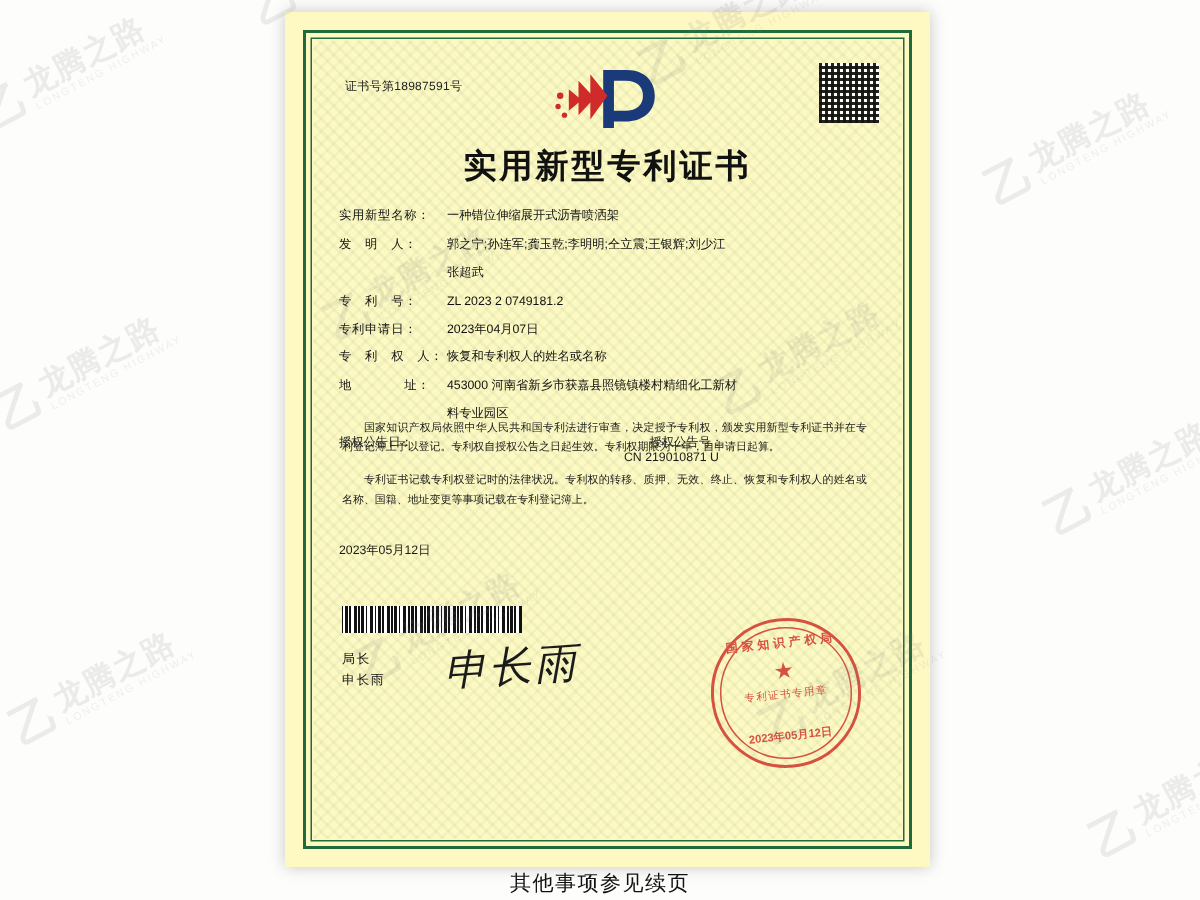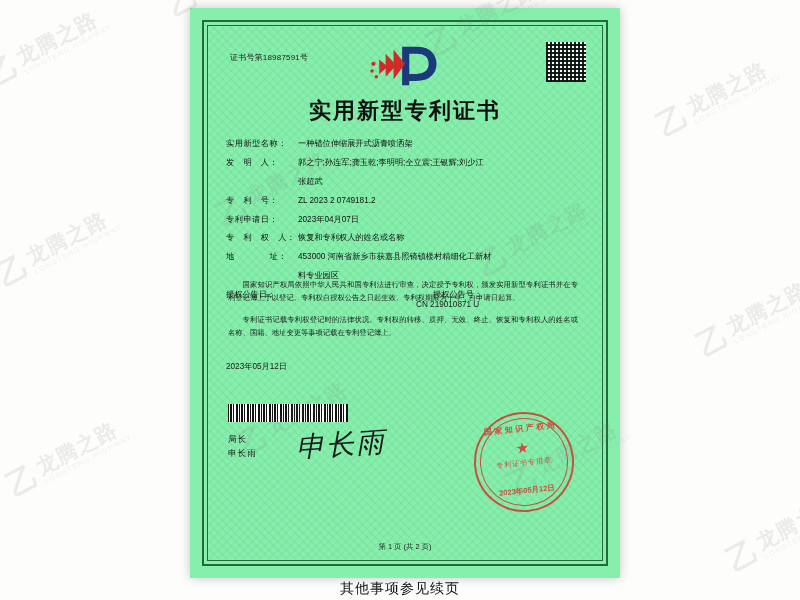--- a/index.html
+++ b/index.html
@@ -61,21 +61,21 @@
     color: #8a8a8a;
     letter-spacing: 1.5px;
   }
   
   .sheet {
     position: absolute;
     left: 190px;
     top: 8px;
     width: 430px;
     height: 570px;
-    background: #86efac;
+    background: #fef9c3;
     box-shadow: 0 0 10px rgba(0,0,0,0.22);
     z-index: 2;
     overflow: hidden;
   }
   .border-outer {
     position: absolute;
     left: 12px;
     top: 12px;
     right: 12px;
     bottom: 12px;
@@ -505,20 +505,19 @@
       <div class="sig-hand">申长雨</div>
 
       <div class="seal">
         <div class="seal-inner"></div>
         <div class="seal-top">国家知识产权局</div>
         <div class="seal-star">★</div>
         <div class="seal-mid">专利证书专用章</div>
         <div class="seal-date">2023年05月12日</div>
       </div>
 
-      <div class="page-num">第 1 页 (共 2 页)</div>
 
     </div>
   </div>
 
   <div class="footer-note">其他事项参见续页</div>
 
 </div>
 
 </body></html>

